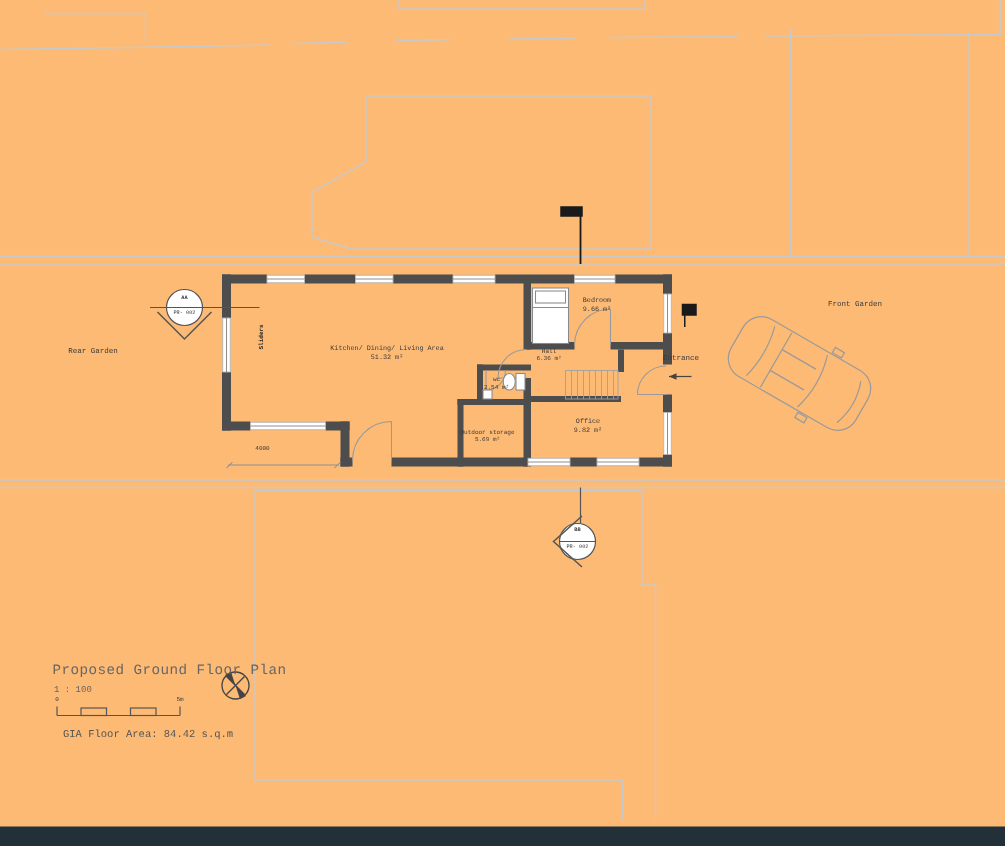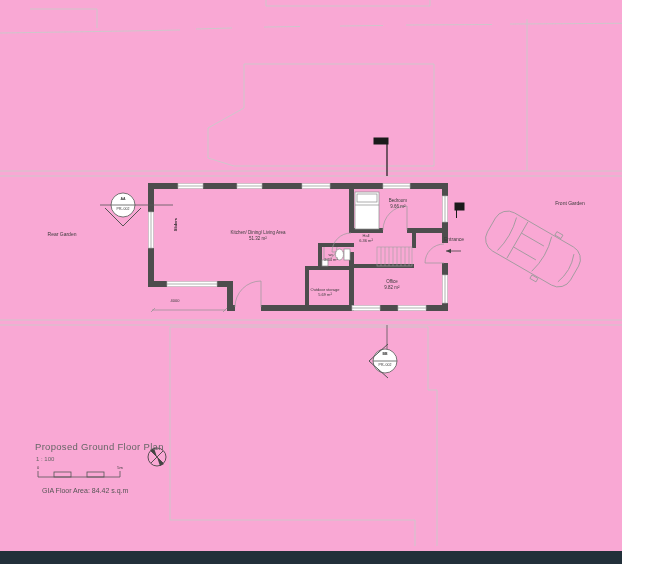--- a/index.html
+++ b/index.html
@@ -1,17 +1,17 @@
 <!DOCTYPE html>
 <html><head>
 <meta charset="utf-8">
 <style>
   html,body{margin:0;padding:0;background:#fff;}
-  #screen{position:relative;width:622px;height:564px;background:#f9a8d4;overflow:hidden;
-          font-family:Liberation Sans, sans-serif;}
+  #screen{position:relative;width:670px;height:564px;background:#fdba74;overflow:hidden;
+          font-family:Liberation Mono, monospace;}
   svg{position:absolute;left:0;top:0;}
   .lbl{position:absolute;color:#3b3b3b;text-align:center;line-height:1.3;}
   .tiny{font-size:4.5px;}
   .t4{font-size:4px;}
   .t5{font-size:5px;}
   .room .nm{white-space:pre;}
   .vert{transform:rotate(-90deg);transform-origin:center;font-weight:bold;color:#222;}
   .title-lbl{font-size:9.5px;color:#666;letter-spacing:.3px;text-align:left;}
   .scale-lbl{font-size:6px;color:#666;text-align:left;}
   .gia-lbl{font-size:7px;color:#555;text-align:left;}

